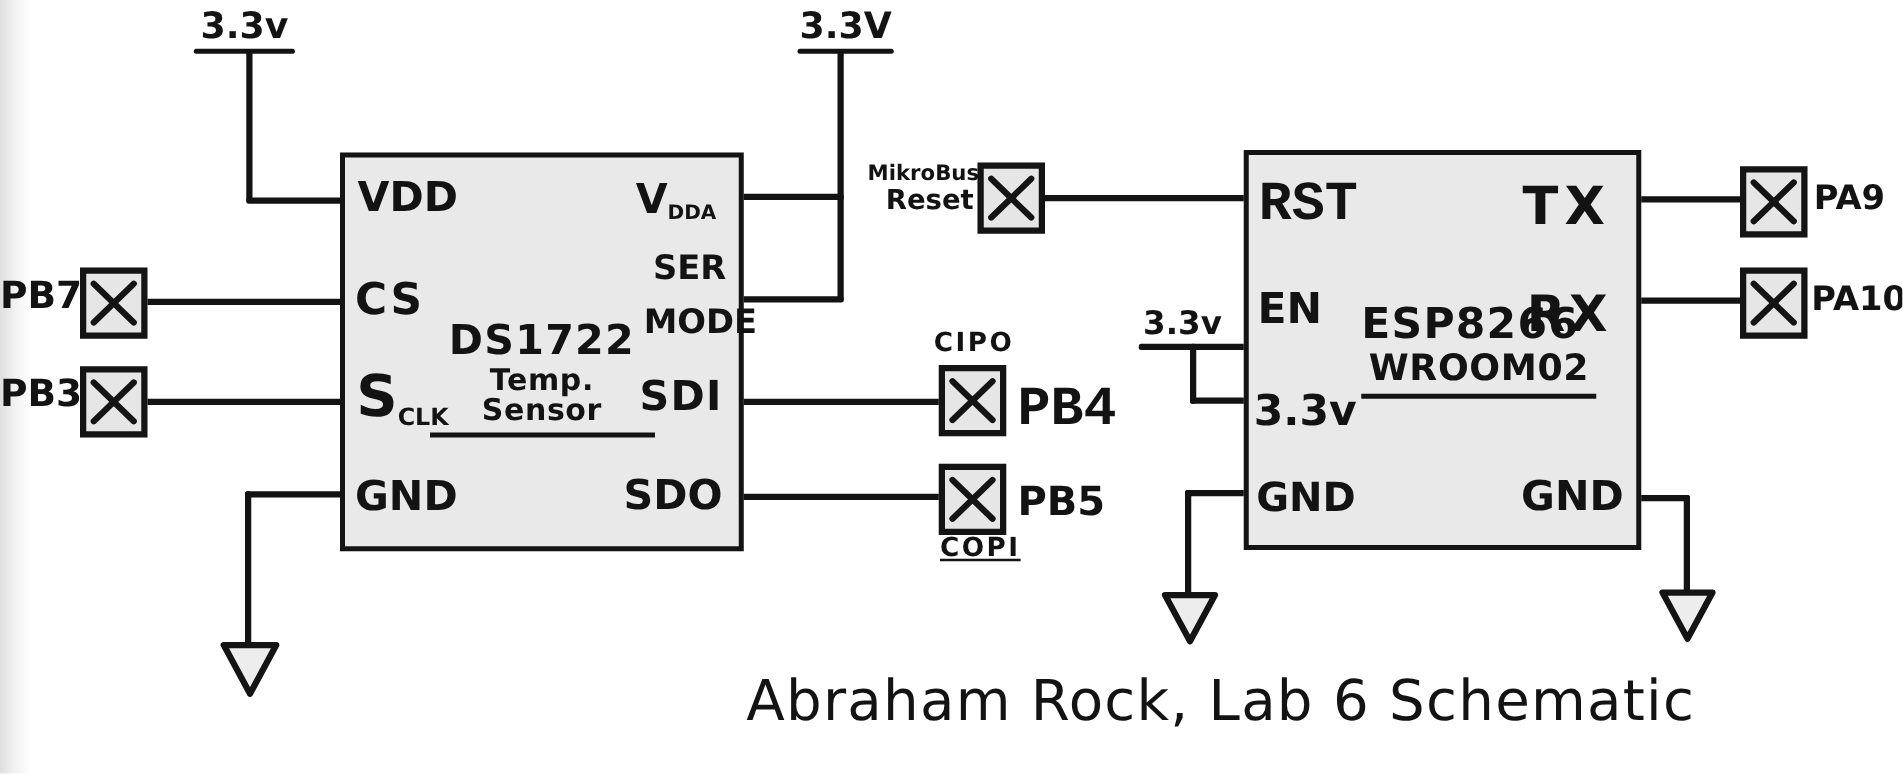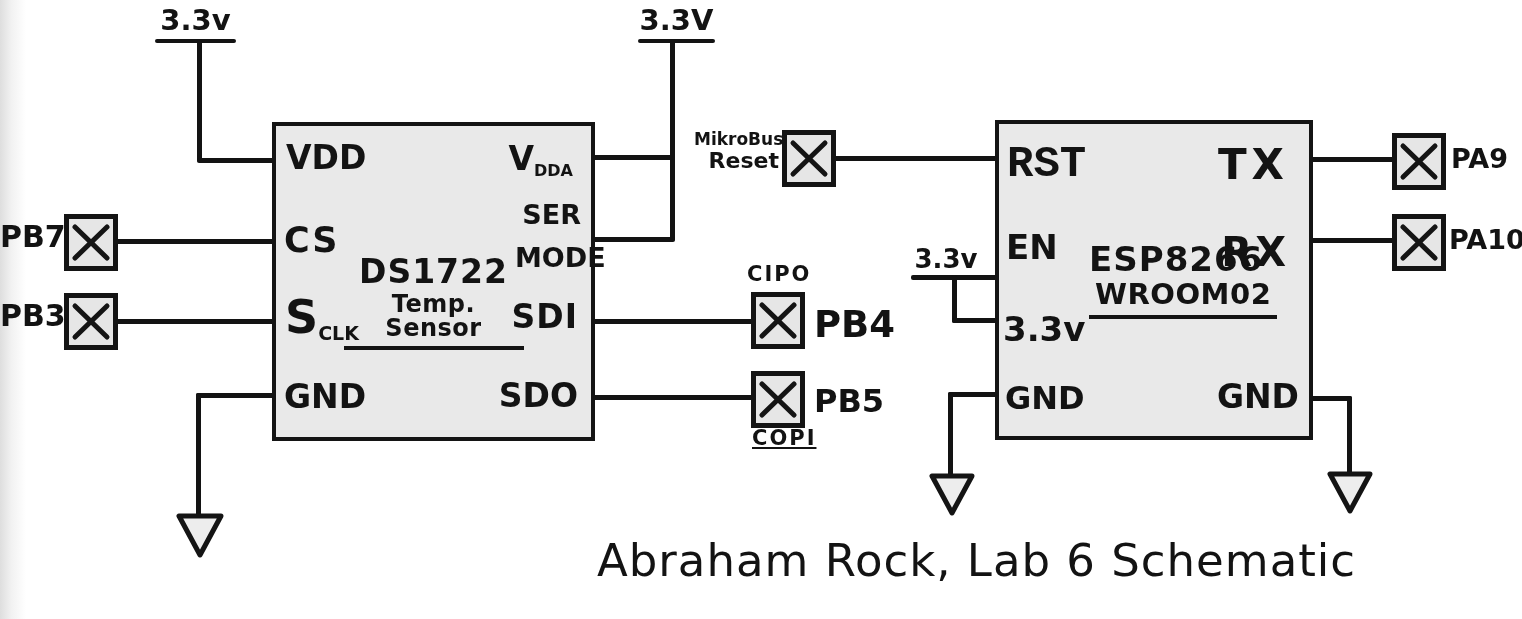--- a/index.html
+++ b/index.html
@@ -235,21 +235,21 @@
   <div class="xbox" style="left:1392px; top:214px;">
     <svg viewBox="0 0 44 47">
       <line x1="6" y1="8" x2="38" y2="39" stroke="#141414" stroke-width="5" stroke-linecap="round"></line>
       <line x1="38" y1="8" x2="6" y2="39" stroke="#141414" stroke-width="5" stroke-linecap="round"></line>
     </svg>
   </div>
 
   <div class="port-label" style="left:0px; top:222px; width:58px; font-size:30px; text-align:right;">PB7</div>
   <div class="port-label" style="left:0px; top:301px; width:58px; font-size:30px; text-align:right;">PB3</div>
   <div class="signal-label" style="left:747px; top:262px;">CIPO</div>
-  <div class="port-label" style="left:814px; top:306px; font-size:37px;">PB4</div>
+  <div class="port-label" style="left:814px; top:306px; font-size:44px;font-family:Liberation Mono, monospace;">PB4</div>
   <div class="port-label" style="left:814px; top:385px; font-size:32px;">PB5</div>
   <div class="signal-label" style="left:752px; top:426px;text-decoration:underline;">COPI</div>
   <div class="mikrobus-label" style="left:694px; top:131px; width:85px;">
     <div style="font-size:17px;">MikroBus</div>
     <div style="font-size:22px;">Reset</div>
   </div>
   <div class="port-label" style="left:1451px; top:145px; font-size:27px;">PA9</div>
   <div class="port-label" style="left:1449px; top:226px; font-size:27px;">PA10</div>
 
   <div class="title-text" style="left:597px; top:534px;">Abraham Rock, Lab 6 Schematic</div>

